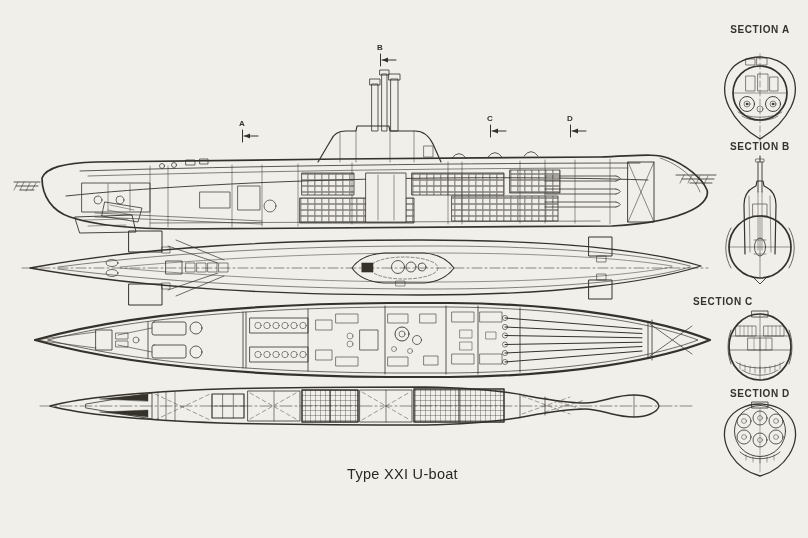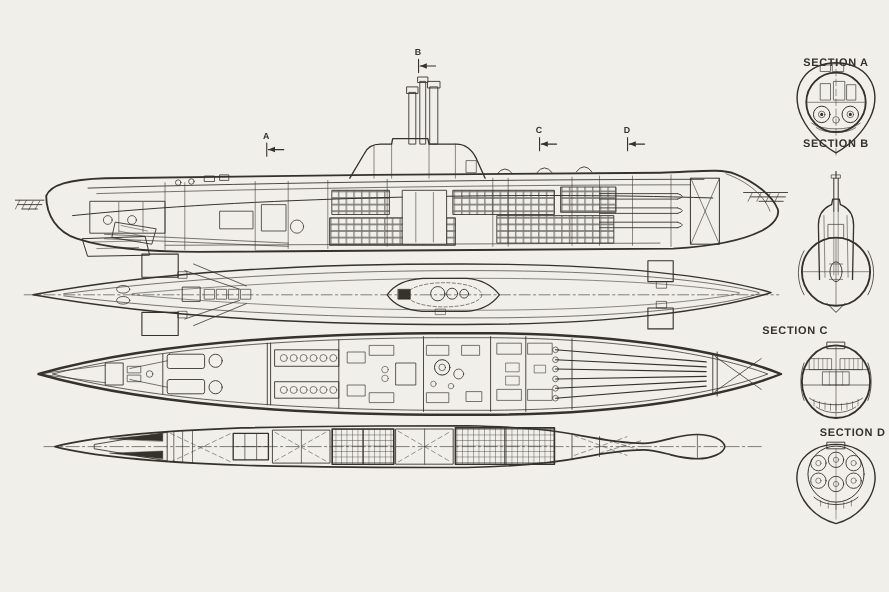--- a/index.html
+++ b/index.html
@@ -333,18 +333,19 @@
       <path d="M570.5 125 V137 M572 131 H586" stroke-width="1"></path>
       <path d="M572 131 L578 128.5 L578 133.5 Z" fill="currentColor" stroke="none"></path>
     </g>
   </svg>
 
   <div class="label marker" style="left:234px; top:119px;">A</div>
   <div class="label marker" style="left:372px; top:43px;">B</div>
   <div class="label marker" style="left:482px; top:114px;">C</div>
   <div class="label marker" style="left:562px; top:114px;">D</div>
 
-  <div class="label section-label" style="left:715px; top:52px;">SECTION A</div>
-  <div class="label section-label" style="left:715px; top:126px;">SECTION B</div>
+  <div class="label section-label" style="left:715px; top:24px;">SECTION A</div>
+  <div class="label section-label" style="left:715px; top:141px;">SECTION B</div>
   <div class="label section-label" style="left:678px; top:296px;">SECTION C</div>
-  <div class="label section-label" style="left:715px; top:388px;text-align:right;">SECTION D</div>
-
+  <div class="label section-label" style="left:715px; top:388px;">SECTION D</div>
+
+  <div class="title">Type XXI U-boat</div>
 </div>
 
 </body></html>

